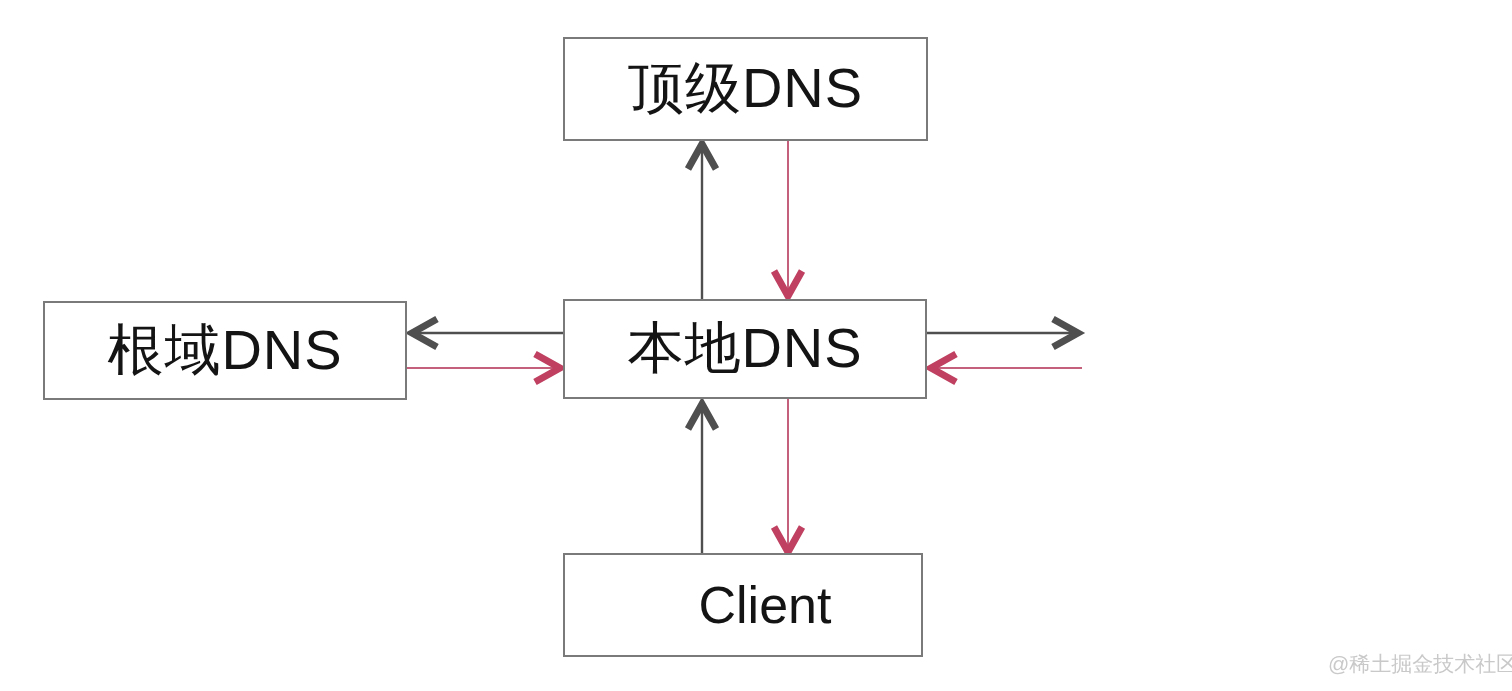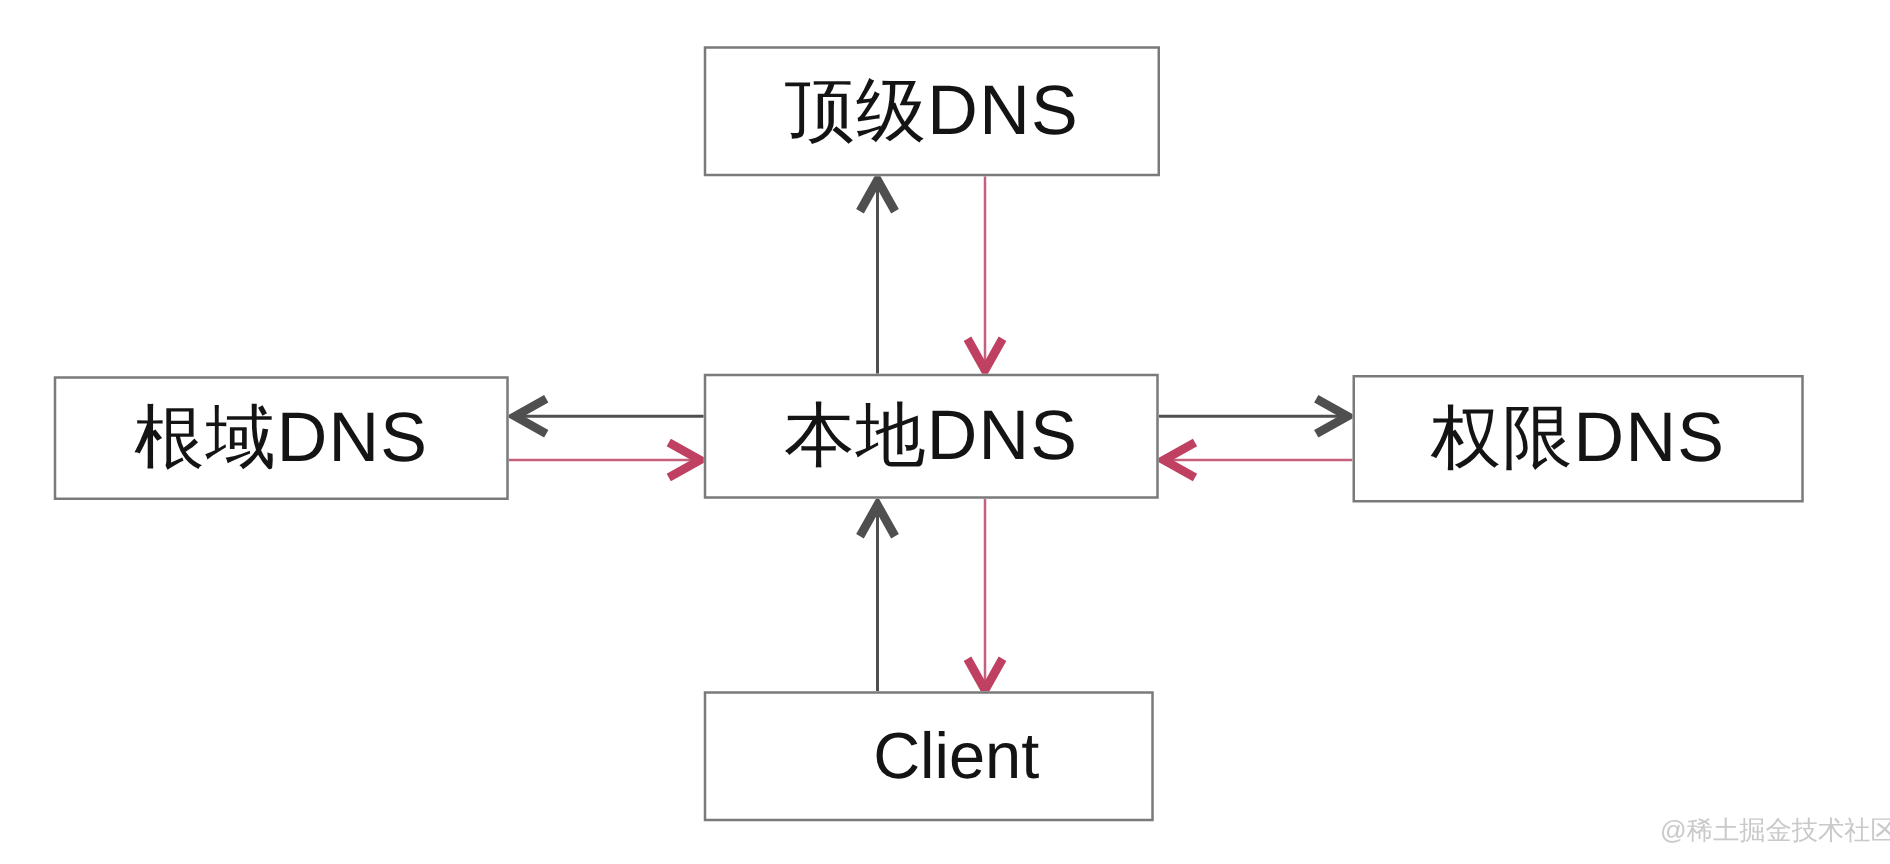--- a/index.html
+++ b/index.html
@@ -93,23 +93,20 @@
   </div>
 
   <div class="node node-root">
     <span>根域DNS</span>
   </div>
 
   <div class="node node-local">
     <span>本地DNS</span>
   </div>
 
-  <div class="node node-auth">
-    <span>权限DNS</span>
-  </div>
 
   <div class="node node-client">
     <span>Client</span>
   </div>
 
   <div class="watermark">@稀土掘金技术社区</div>
 
 </div>
 
 </body></html>

